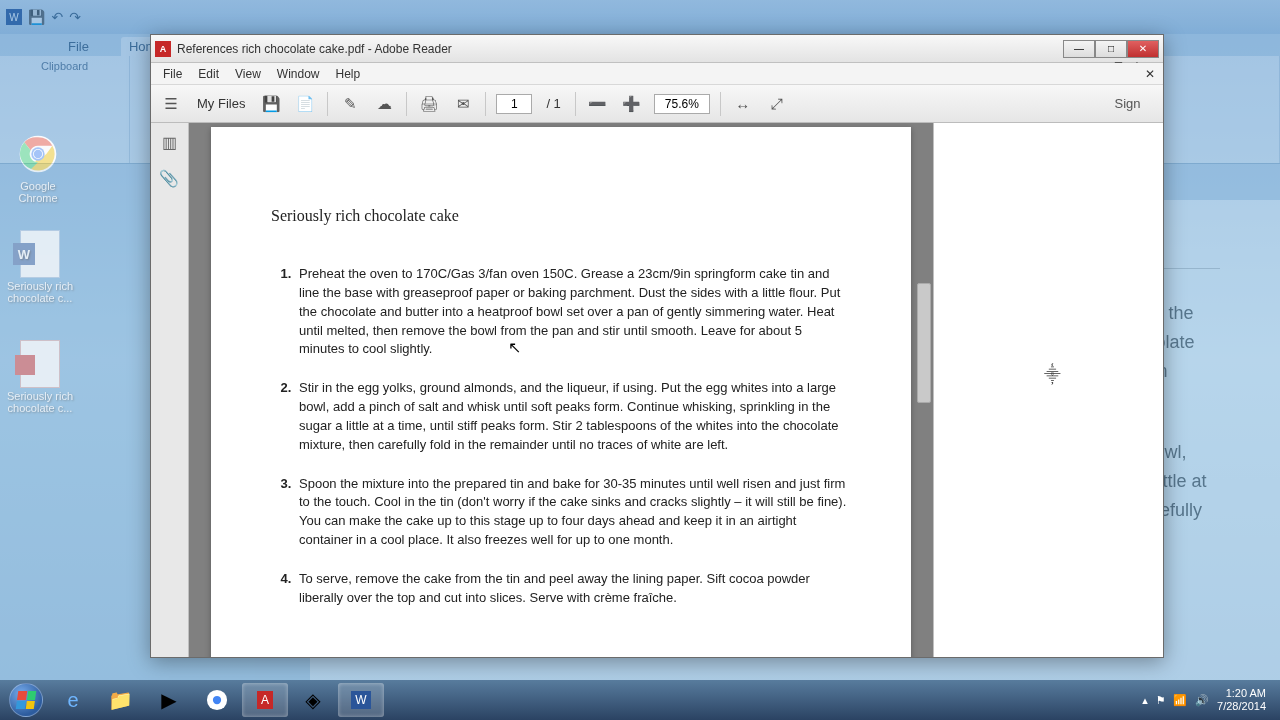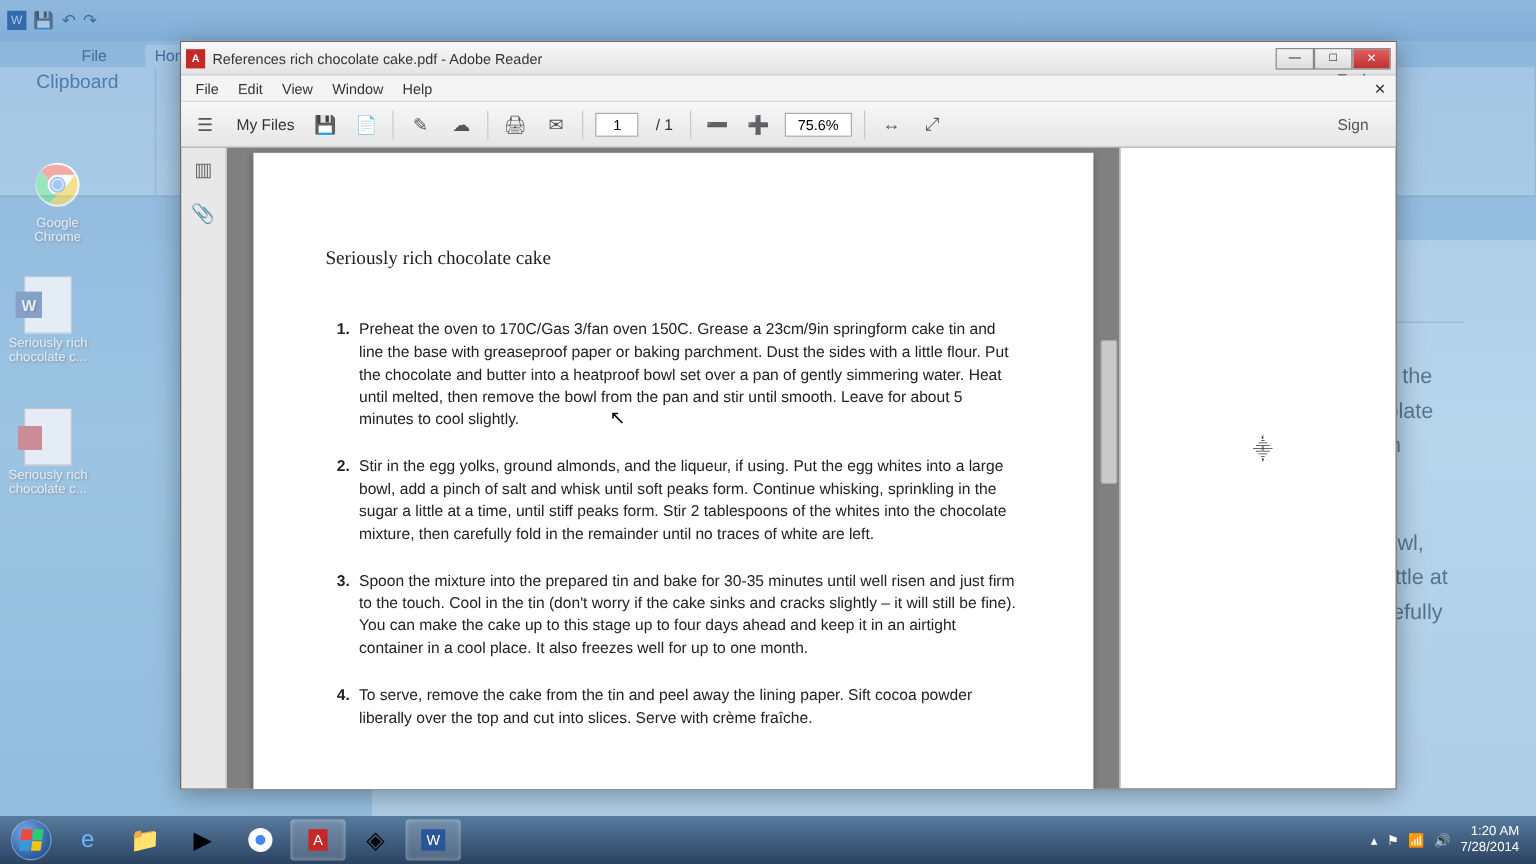--- a/index.html
+++ b/index.html
@@ -2,34 +2,34 @@
 <html><head>
 <meta charset="utf-8">
 <style>
 * { margin: 0; padding: 0; box-sizing: border-box; font-family: "Segoe UI", Tahoma, sans-serif; }
 body { width: 1280px; height: 720px; overflow: hidden; position: relative; background: linear-gradient(to bottom, #3b82c4 0%, #5fa3d4 50%, #4a91c8 100%); }
 
 .desktop { position: absolute; inset: 0; }
 .desktop-icon { position: absolute; width: 76px; text-align: center; color: #fff; font-size: 11px; text-shadow: 1px 1px 2px rgba(0,0,0,0.7); }
 .desktop-icon .ico { width: 48px; height: 48px; margin: 0 auto 2px; display: flex; align-items: center; justify-content: center; font-size: 36px; }
 .recycle { left: 2px; top: 2px; }
-.chrome-icon { left: 10px; top: 130px; }
+.chrome-icon { left: 0; top: 130px; }
 .doc-icon { left: 2px; top: 230px; }
 .pdf-icon { left: 2px; top: 340px; }
 
 
 .word-window { position: absolute; left: 0; top: 0; right: 0; bottom: 40px; background: #cfe0ef; opacity: 0.55; }
 .word-title { background: linear-gradient(to bottom, #d8e6f3, #b8d0e6); height: 34px; display: flex; align-items: center; justify-content: center; color: #3a5a7a; font-size: 14px; position: relative; }
 .word-title .qat { position: absolute; left: 6px; display:flex; gap:6px; align-items:center; }
 .word-ribbon-tabs { display: flex; background: #cfe0ef; padding: 0 60px; height: 22px; align-items: end; gap: 24px; font-size: 13px; color: #3a5a7a; }
 .word-ribbon-tabs .tab { padding: 2px 8px; }
 .word-ribbon-tabs .tab.active { background: #f6f9fc; border-radius: 3px 3px 0 0; }
 .word-ribbon { background: #f6f9fc; height: 108px; border-bottom: 1px solid #a9bfd4; display:flex; }
 .ribbon-group { border-right: 1px solid #d0dce8; padding: 4px 8px; display:flex; flex-direction:column; justify-content:space-between; }
-.ribbon-group .label { text-align:center; font-size: 16px; color:#5a7490; }
+.ribbon-group .label { text-align:center; font-size: 11px; color:#5a7490; }
 .ribbon-body { flex:1; display:flex; align-items:center; gap:6px; flex-wrap:wrap; }
 .style-box { border:1px solid #c0ceda; padding:4px 8px; background:#fff; font-size:12px; color:#333; min-width:90px; text-align:center;}
 .style-box.small{min-width:70px;}
 .word-doc { position:absolute; left:310px; right:0; top:200px; bottom:0; background:#fff; padding:36px 60px; color:#333; font-family: Calibri, sans-serif; overflow:hidden; }
 .word-doc h3 { color:#4a7db5; font-size:22px; font-weight:normal; margin-bottom:30px; border-bottom:1px solid #ccc; padding-bottom:6px;}
 .word-doc ol { padding-left:26px; font-size:18px; line-height:1.6; color:#555; }
 .word-doc li { margin-bottom:24px; }
 
 
 .reader-window { position: absolute; left: 150px; top: 34px; width: 1014px; height: 624px; background: #f0f0f0; border: 1px solid #6b6b6b; box-shadow: 0 4px 20px rgba(0,0,0,0.35); display:flex; flex-direction:column; }

